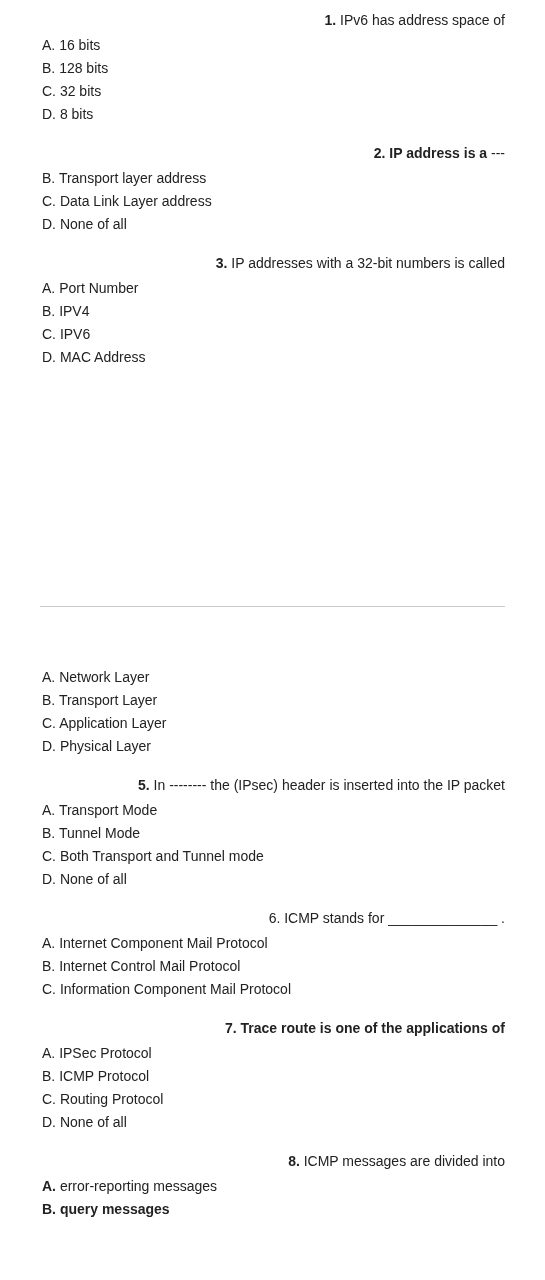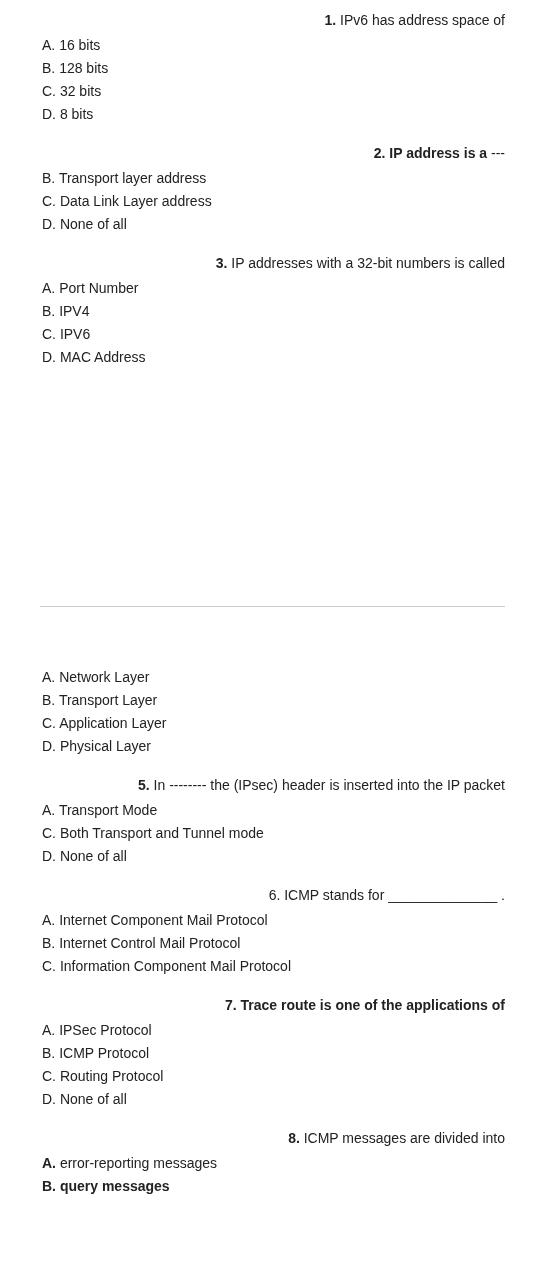--- a/index.html
+++ b/index.html
@@ -96,20 +96,21 @@
       <div class="option">C. <span>Application Layer</span></div>
       <div class="option">D. <span>Physical Layer</span></div>
     </div>
 
     <div class="question-block">
       <div class="question-text">
         <span class="bold">5.</span>
         <span> In -------- the (IPsec) header is inserted into the IP packet</span>
       </div>
       <div class="option">A. <span>Transport Mode</span></div>
+      <div class="option">B. <span>Tunnel Mode</span></div>
       <div class="option">C. <span>Both Transport and Tunnel mode</span></div>
       <div class="option">D. <span>None of all</span></div>
     </div>
 
     <div class="question-block">
       <div class="question-text">
         <span>6. </span>
         <span>ICMP stands for ______________ .</span>
       </div>
       <div class="option">A. <span>Internet Component Mail Protocol</span></div>

